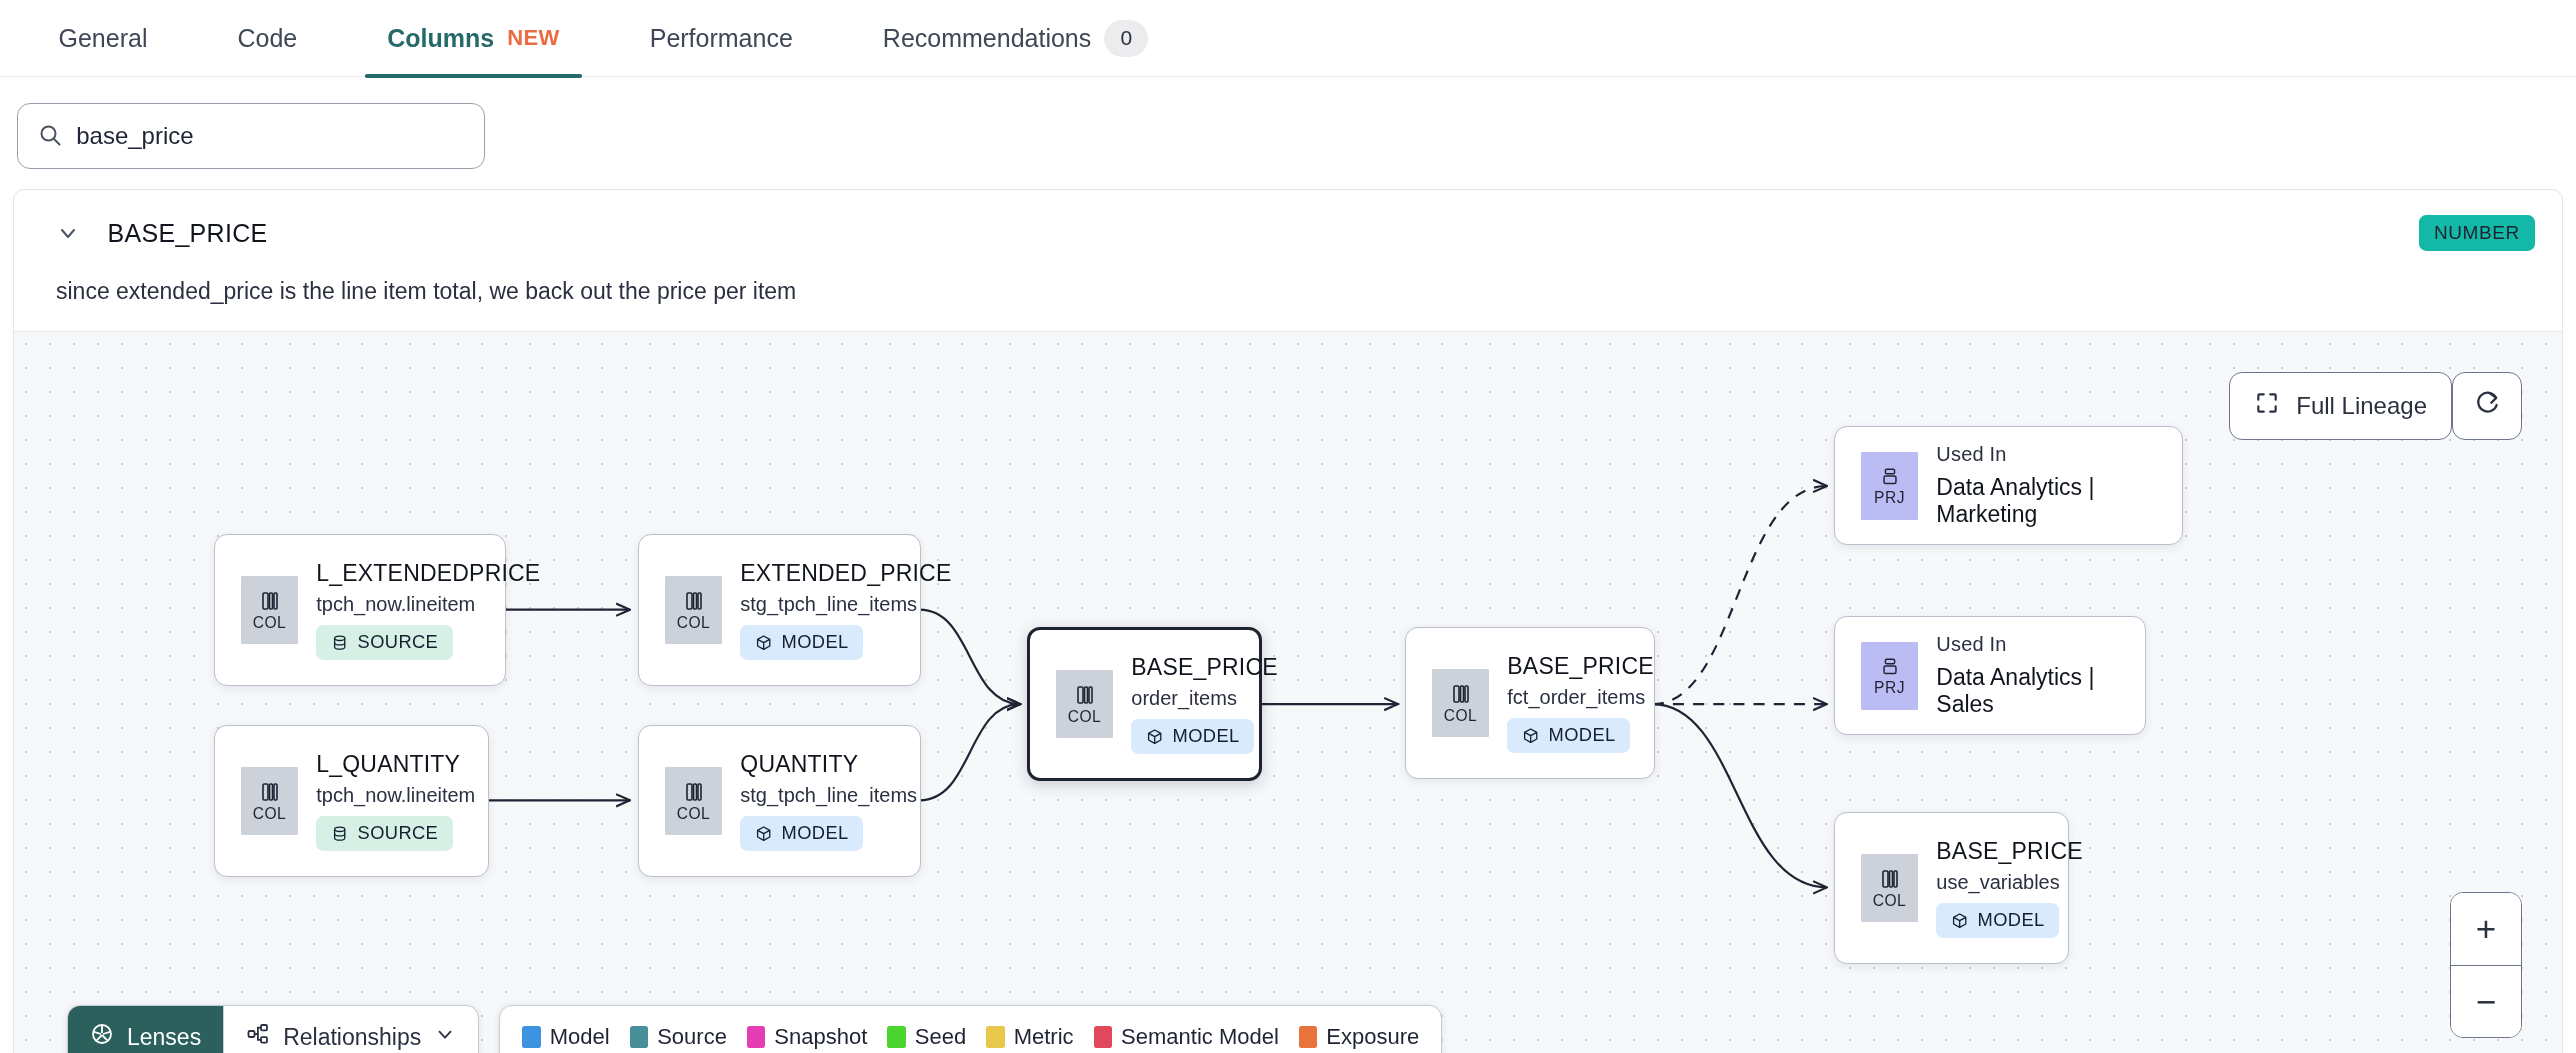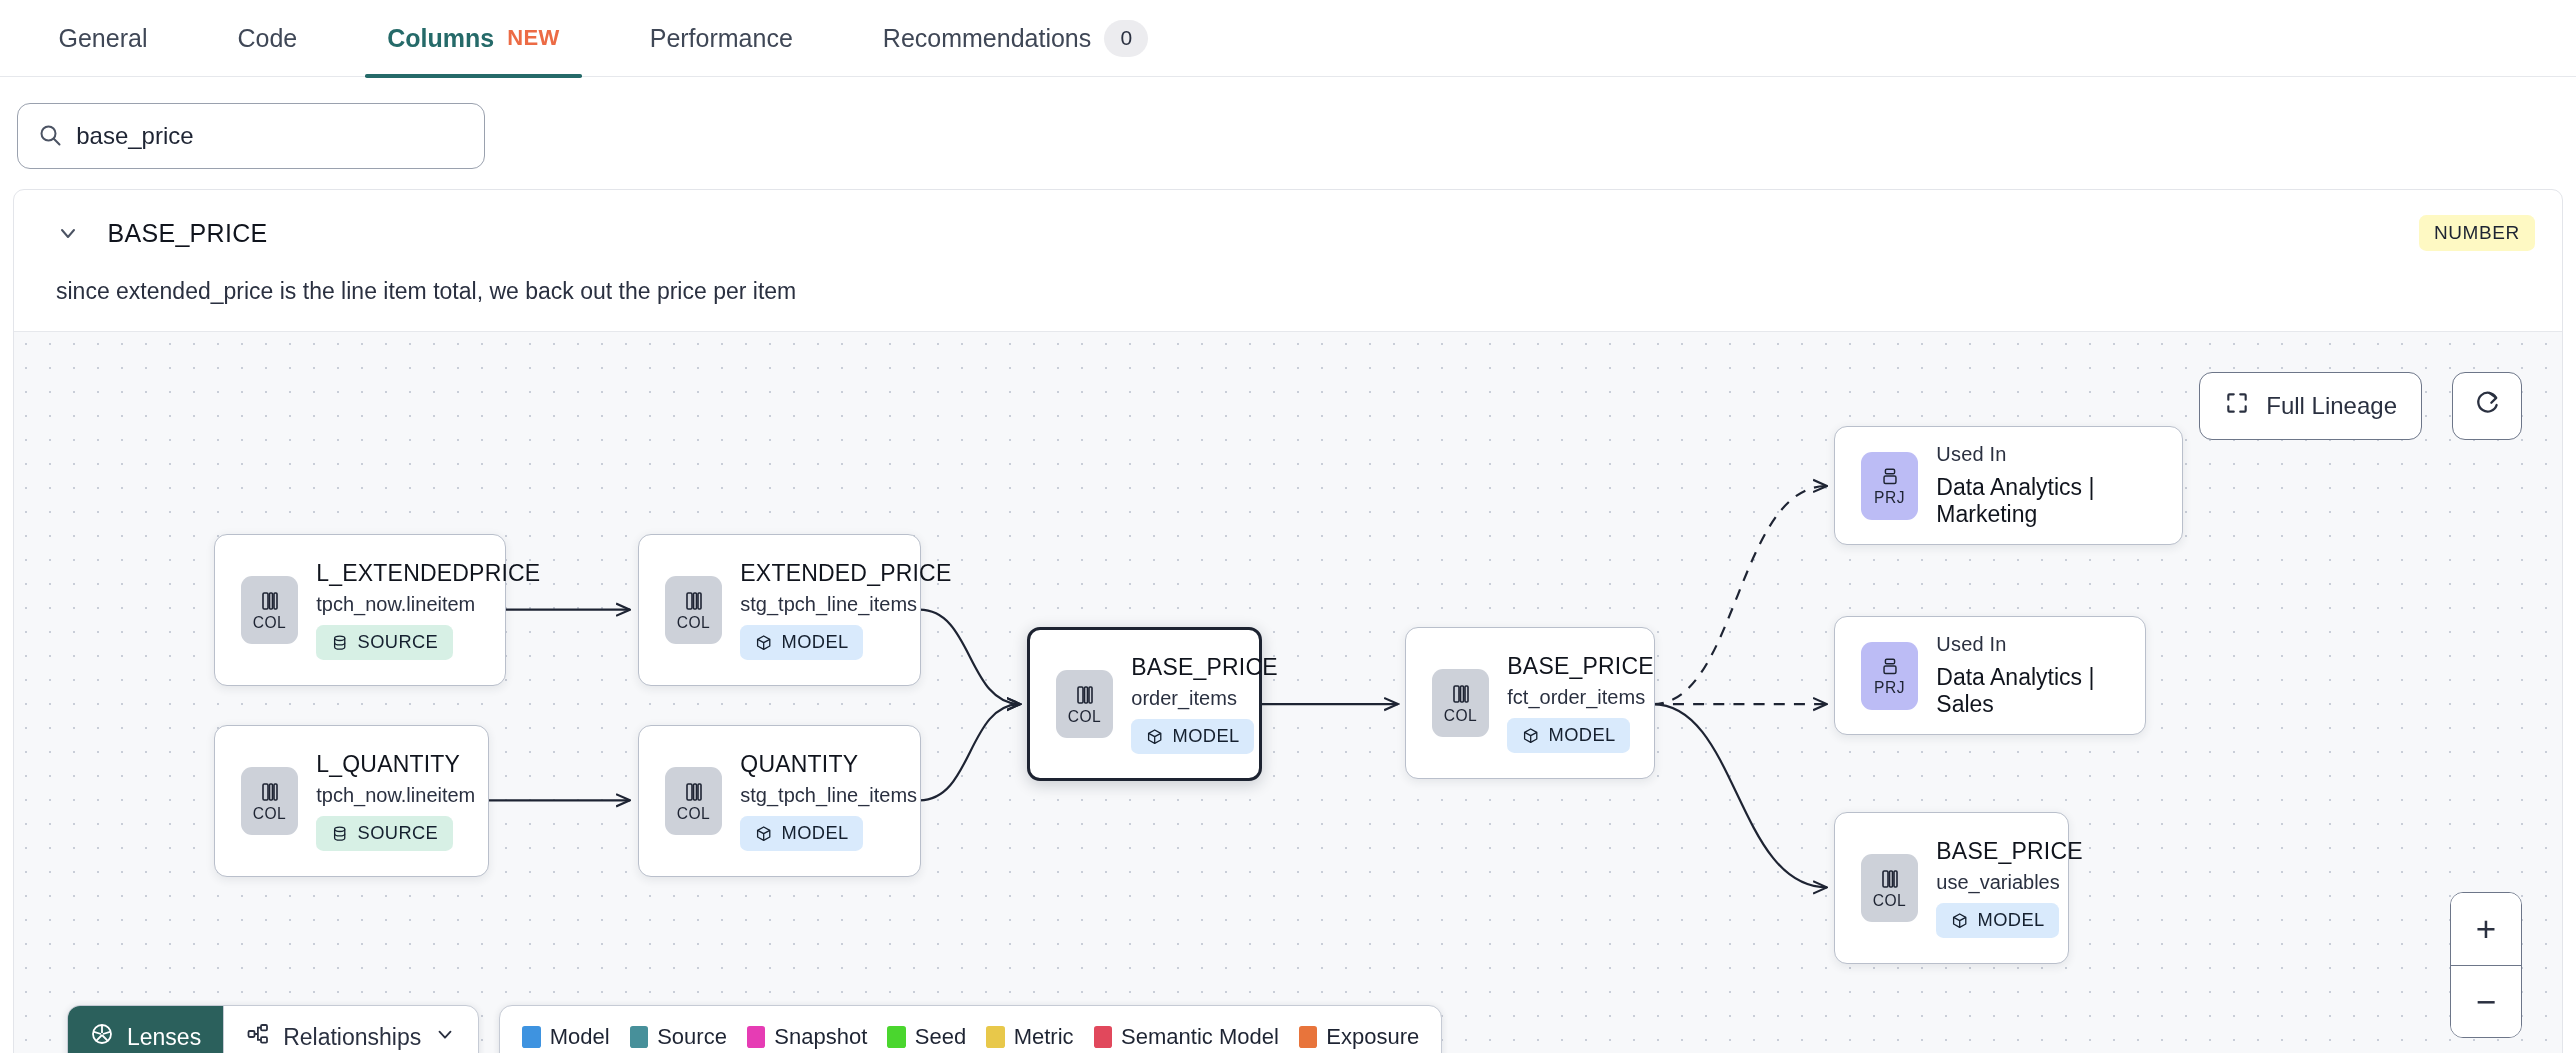--- a/index.html
+++ b/index.html
@@ -106,21 +106,21 @@
     flex: 0 0 auto;
   }
   .col-title {
     font-size: 25px;
     font-weight: 400;
     color: #10141d;
     letter-spacing: 0.3px;
   }
   .type-badge {
     margin-left: auto;
-    background: #fef9c3;
+    background: #14b8a6;
     color: #1e2433;
     font-size: 19px;
     padding: 7.3px 14.7px;
     border-radius: 7.3px;
     letter-spacing: 0.6px;
   }
   .col-desc {
     padding: 22px 0 26px 42px;
     font-size: 23px;
     color: #2a3040;
@@ -144,21 +144,21 @@
     background: #fff;
     border: 1.8px solid #b9bfcb;
     border-radius: 13px;
     display: flex;
     align-items: center;
     box-shadow: 0 2.8px 9.2px rgba(30,40,60,.09);
   }
   .node.focus { border: 3.7px solid #1d2331; box-shadow: 0 3.7px 14.7px rgba(20,28,45,.2); }
   .node .icon-chip {
     width: 57px; height: 68px;
-    border-radius: 11px;
+    border-radius: 1px;
     background: #cdd1d9;
     display: flex;
     flex-direction: column;
     align-items: center;
     justify-content: center;
     gap: 1.8px;
     flex: 0 0 auto;
     margin: 0 18.3px 0 26px;
   }
   .node .icon-chip.prj { background: #bcbcf5; }
@@ -186,21 +186,21 @@
   .pill.source { background: #d7f0e5; color: #15202f; }
   .node.prjnode .body { gap: 7.3px; }
   .node.prjnode .nname { font-size: 20px; color: #2a3040; }
   .node.prjnode .nsub { font-size: 23px; color: #10141d; }
 
   
   .topright {
     position: absolute;
     top: 40px; right: 40px;
     display: flex;
-    gap: 30px;
+    gap: 0;
   }
   .btn-outline {
     background: #fff;
     border: 1.8px solid #6d7689;
     border-radius: 13px;
     height: 68px;
     display: flex;
     align-items: center;
     gap: 16.5px;
     padding: 0 24px;

